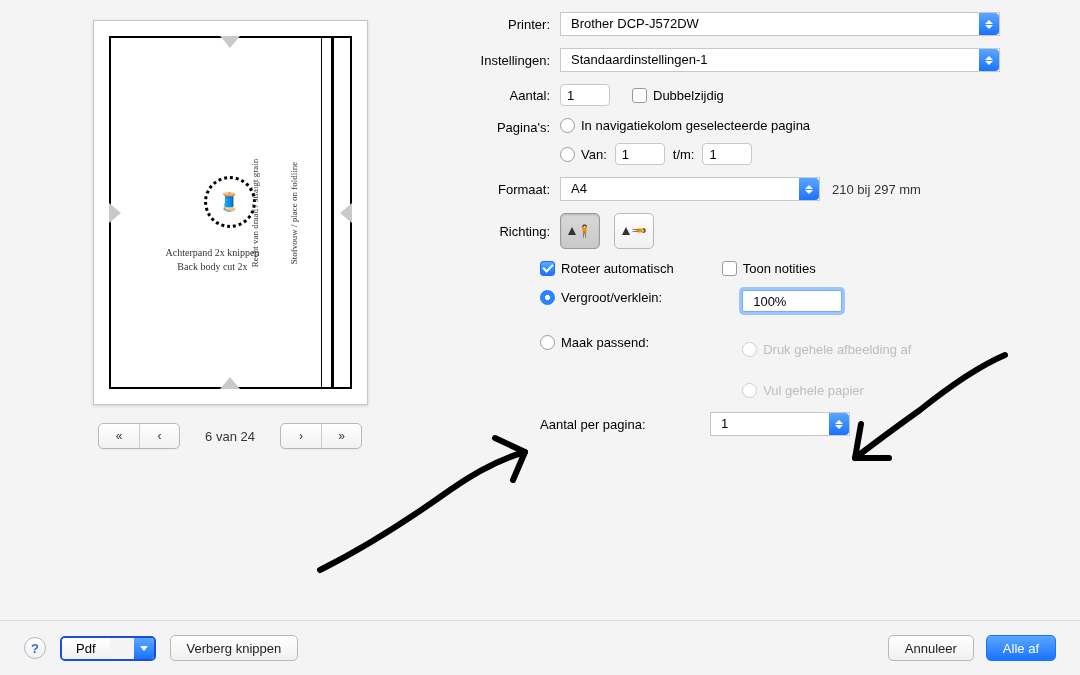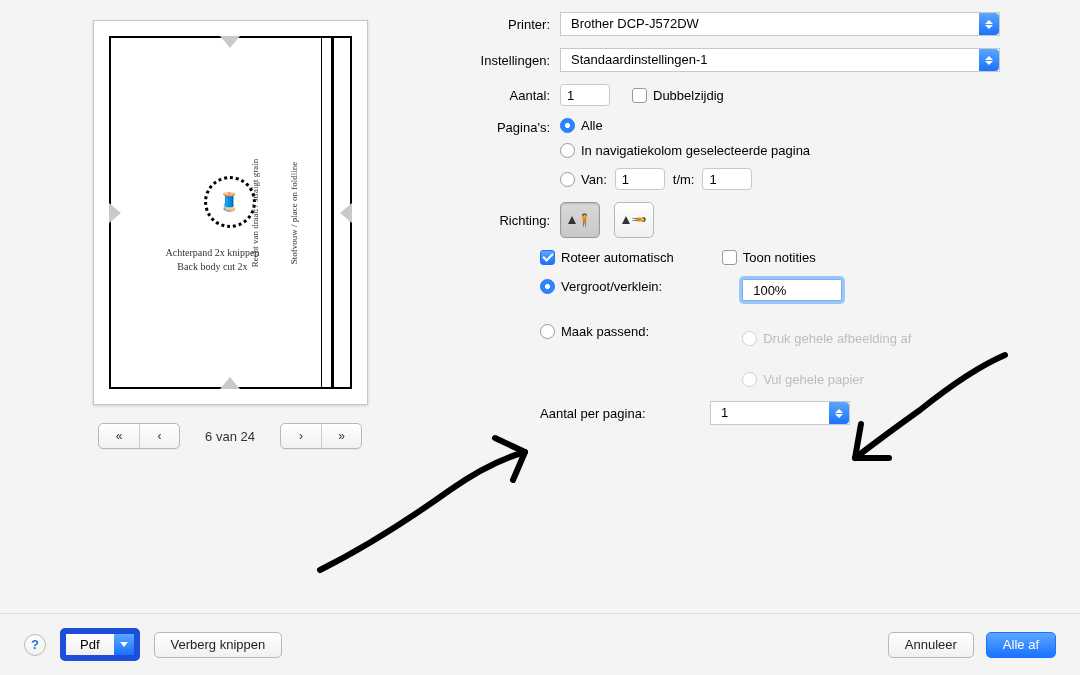--- a/index.html
+++ b/index.html
@@ -241,21 +241,21 @@
     border:1px solid #b8b8b8; border-radius:5px;
     background: linear-gradient(#fff,#f0f0f0);
     padding: 3px 16px; height:26px;
     font-size:13px; color:#222;
     cursor:pointer;
   }
   .push-btn.primary {
     background: linear-gradient(#5aa7ff,#1a72ff);
     border-color:#1a72ff; color:#fff;
   }
-  .pdf-wrap { display:inline-flex; border:6px solid #1d4ed8; border-radius:5px; overflow:hidden; margin-right:14px; }
+  .pdf-wrap { display:inline-flex; border:2px solid #1d4ed8; border-radius:5px; overflow:hidden; margin-right:14px;gap:24px; }
   .pdf-wrap .pdf-label { padding: 3px 14px; background:linear-gradient(#fff,#f0f0f0); }
   .pdf-wrap .pdf-caret { width:20px; background:linear-gradient(#5aa7ff,#1a72ff); display:flex; align-items:center; justify-content:center; }
   .pdf-wrap .pdf-caret::after { content:""; border-left:4px solid transparent;border-right:4px solid transparent;border-top:5px solid #fff; }
   .spacer { flex:1; }
   .annotation {
     position:absolute; pointer-events:none;
   }
 </style>
 </head>
 <body>
@@ -324,39 +324,43 @@
         <label class="check">
           <span class="cb"></span>
           <span>Dubbelzijdig</span>
         </label>
       </div>
 
       <div class="row" style="align-items:flex-start;">
         <span class="lbl" style="padding-top:2px;">Pagina's:</span>
         <div style="display:flex; flex-direction:column; gap:10px;">
           <label class="radio">
-            <span class="rb on"></span>
-            <span>Alle</span>
-          </label>
-          <label class="radio">
             <span class="rb"></span>
             <span>In navigatiekolom geselecteerde pagina</span>
           </label>
           <span style="display:flex; align-items:center; gap:8px;">
             <label class="radio">
               <span class="rb"></span>
               <span>Van:</span>
             </label>
             <input class="mac-input n" value="1" style="">
             <span>t/m:</span>
             <input class="mac-input n" value="1" style="">
           </span>
         </div>
       </div>
 
+      <div class="row">
+        <span class="lbl">Formaat:</span>
+        <span class="mac-select">
+          <span class="field mid">A4</span>
+          <span class="arrows"></span>
+        </span>
+        <span style="margin-left:12px; color:#333;">210 bij 297 mm</span>
+      </div>
 
       <div class="row">
         <span class="lbl">Richting:</span>
         <div class="orient-group">
           <div class="orient-btn on">
             <span class="arrow-up"></span>
             <span class="figure">🧍</span>
           </div>
           <div class="orient-btn">
             <span class="arrow-up"></span>

